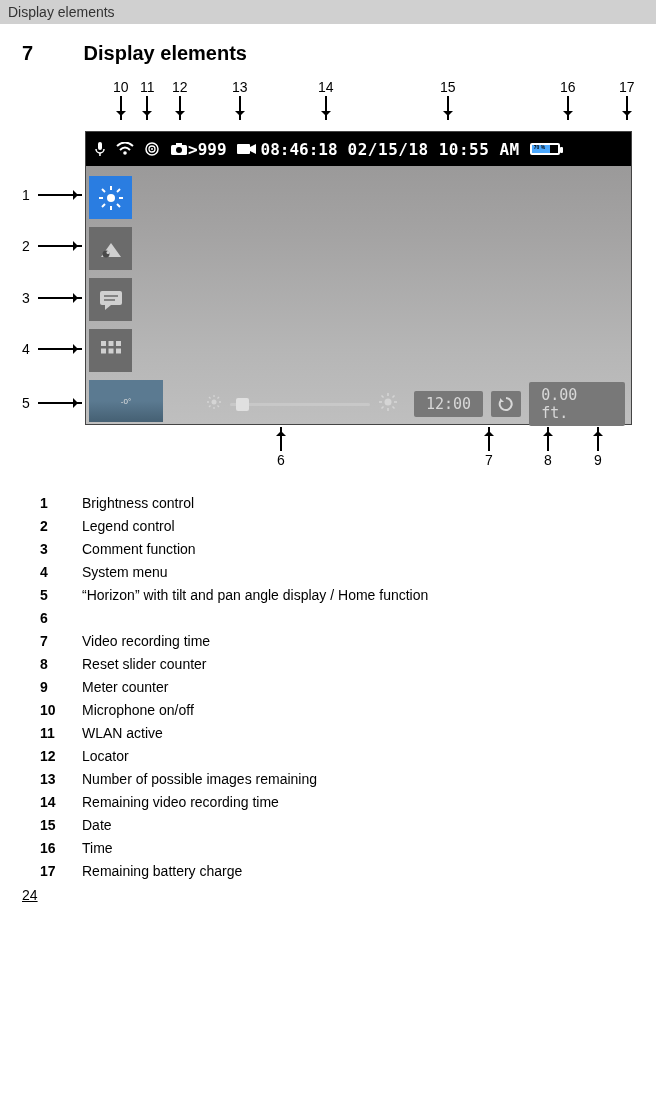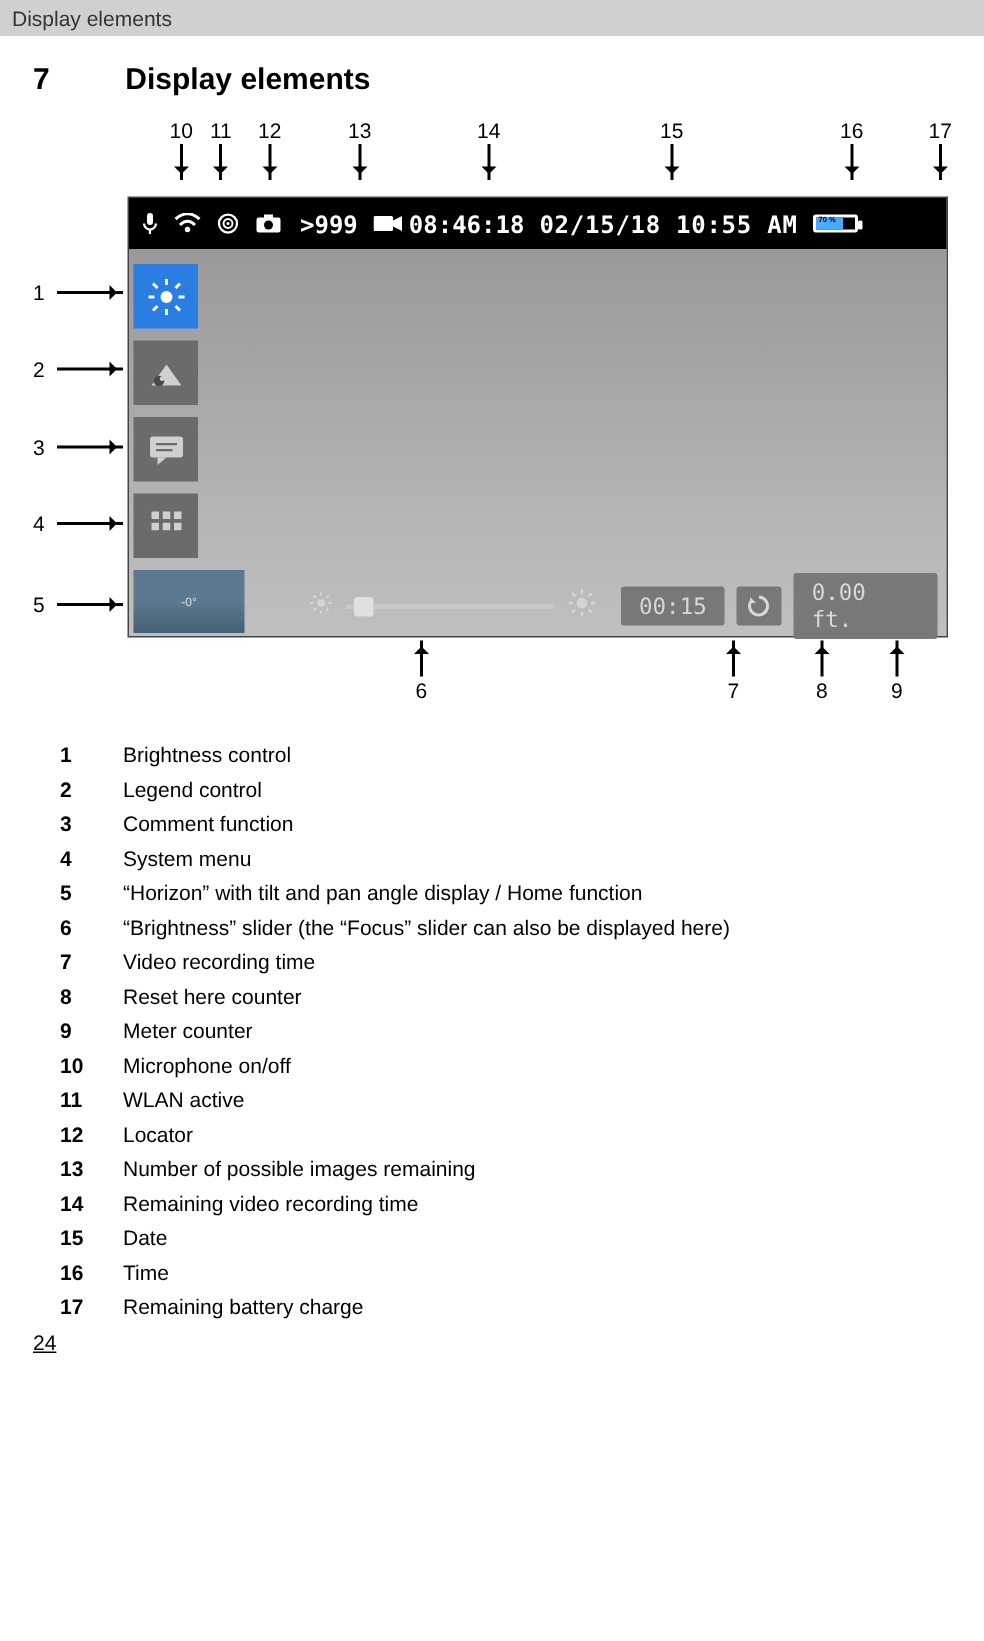--- a/index.html
+++ b/index.html
@@ -42,21 +42,21 @@
       align-items: center;
       gap: 10px;
       padding: 0 8px;
       color: #fff;
       font-size: 14px;
       font-weight: bold;
       white-space: nowrap;
     }
     .ic { display: inline-flex; align-items: center; justify-content: center; }
     .ic svg { fill: #fff; }
-    .photocount { display:flex; align-items:center; gap:12px; font-family: monospace; font-size:16px;text-align:center; }
+    .photocount { display:flex; align-items:center; gap:0; font-family: monospace; font-size:16px;text-align:center; }
     .vidrem { display:flex; align-items:center; gap:4px; font-family: monospace; font-size:16px;text-align:center; }
     .date-str, .time-str { font-family: monospace; font-size:16px; letter-spacing:0.5px; }
     .battery {
       width: 30px; height: 12px; border: 2px solid #fff; border-radius: 2px;
       position: relative; display:flex; align-items:center;
     }
     .battery::after {
       content: ""; position: absolute; right: -5px; top: 2px;
       width: 3px; height: 6px; background: #fff; border-radius: 1px;
     }
@@ -330,21 +330,21 @@
                 <line x1="16" y1="10" x2="19" y2="10"></line>
                 <line x1="3.5" y1="3.5" x2="5.5" y2="5.5"></line>
                 <line x1="14.5" y1="14.5" x2="16.5" y2="16.5"></line>
                 <line x1="3.5" y1="16.5" x2="5.5" y2="14.5"></line>
                 <line x1="14.5" y1="5.5" x2="16.5" y2="3.5"></line>
               </g>
             </svg>
         </span>
         <span class="spacer"></span>
         <span class="pill">
-          <span>00:15</span>
+          <span>12:00</span>
         </span>
         <span class="pill" style="padding:4px 6px;">
           <svg width="18" height="18" viewBox="0 0 18 18">
               <path d="M9 3 A6 6 0 1 1 3.5 6" stroke="#d8d8d8" stroke-width="2" fill="none"></path>
               <path d="M3 3 L3 7 L7 7 Z" fill="#d8d8d8"></path>
             </svg>
         </span>
         <span class="pill">
           <span>0.00 ft.</span>
         </span>
@@ -389,29 +389,28 @@
       <div class="row">
         <span class="n">4</span>
         <span>System menu</span>
       </div>
       <div class="row">
         <span class="n">5</span>
         <span>“Horizon” with tilt and pan angle display / Home function</span>
       </div>
       <div class="row">
         <span class="n">6</span>
-        <span>“Brightness” slider (the “Focus” slider can also be displayed here)</span>
       </div>
       <div class="row">
         <span class="n">7</span>
         <span>Video recording time</span>
       </div>
       <div class="row">
         <span class="n">8</span>
-        <span>Reset here counter</span>
+        <span>Reset slider counter</span>
       </div>
       <div class="row">
         <span class="n">9</span>
         <span>Meter counter</span>
       </div>
       <div class="row">
         <span class="n">10</span>
         <span>Microphone on/off</span>
       </div>
       <div class="row">

